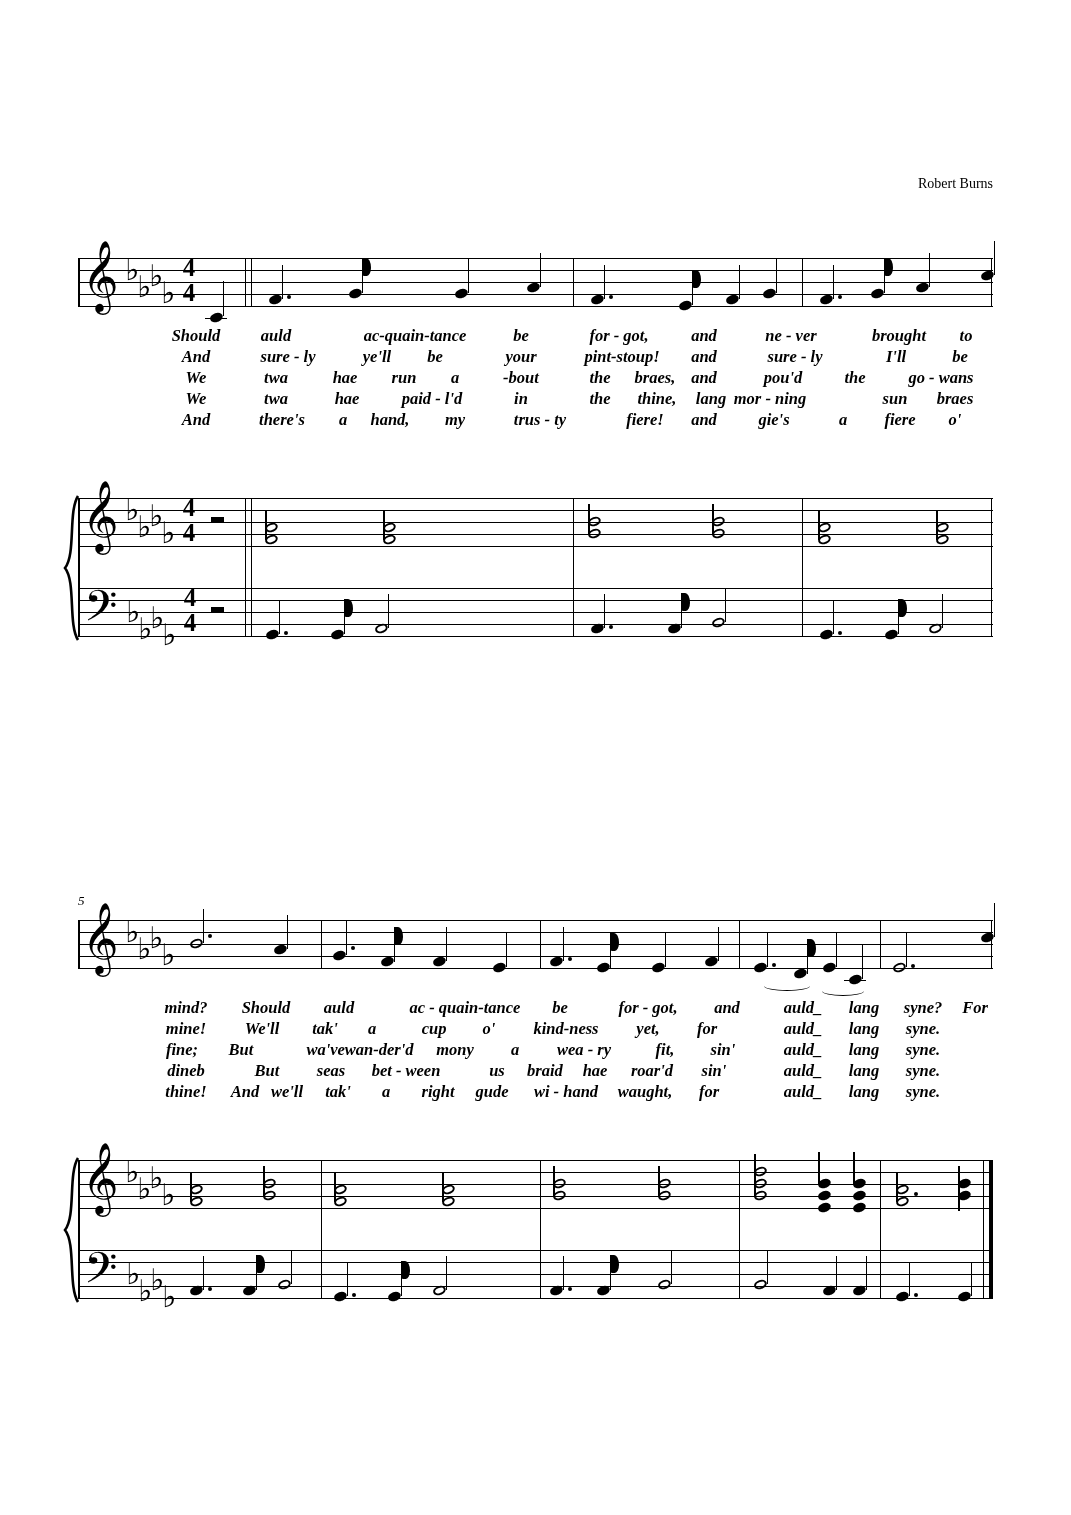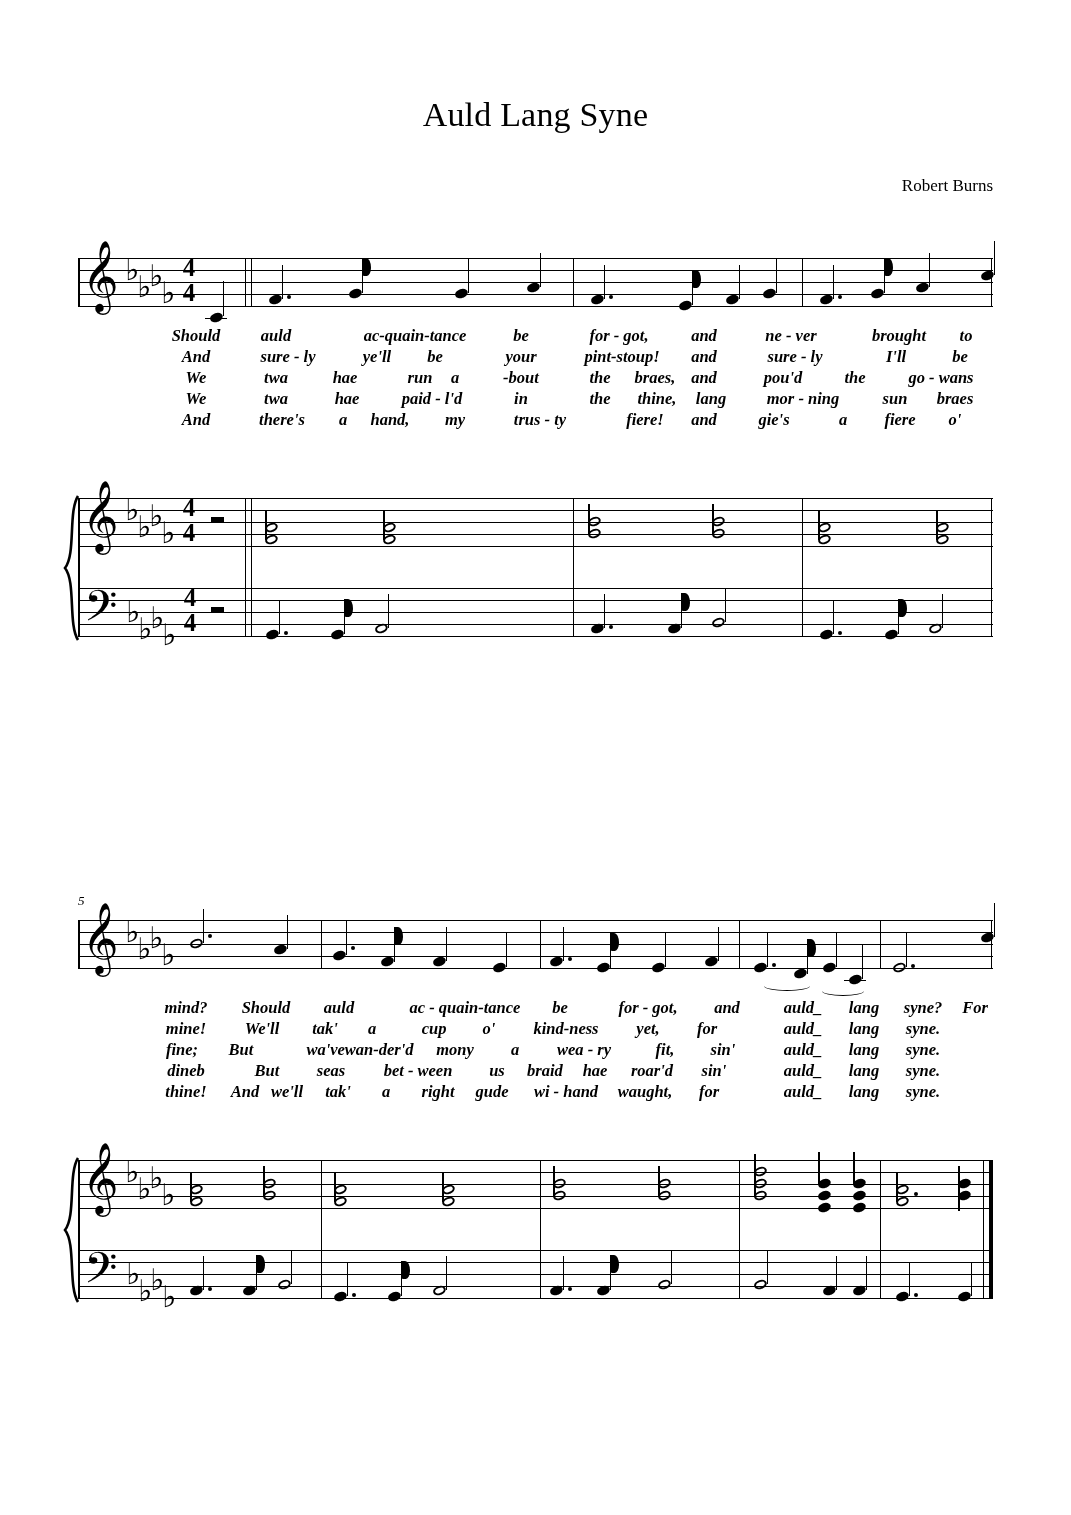--- a/index.html
+++ b/index.html
@@ -28,21 +28,21 @@
     width: 1071px;
     text-align: center;
     font-size: 34px;
     font-family: "Liberation Serif", serif;
     letter-spacing: 0.2px;
   }
   .composer {
     position: absolute;
     top: 176px;
     right: 78px;
-    font-size: 17px;
+    font-size: 14px;
     font-family: "Liberation Serif", serif;
   }
   .measure-number {
     position: absolute;
     font-size: 13px;
     font-style: italic;
     font-family: "Liberation Serif", serif;
   }
 
   
@@ -175,21 +175,20 @@
     position: absolute;
     transform: translateX(-50%);
     white-space: nowrap;
   }
 </style>
 </head>
 <body>
 
 <div class="page">
 
-  <div class="title">Auld Lang Syne</div>
   <div class="composer">Robert Burns</div>
 
   <div class="system" style="left:78px; top:258px; width:915px; height:400px;">
 
     <div class="staff" style="top:0; width:915px; height:50px;">
       <div class="line" style="top:0px; width:915px;"></div>
       <div class="line" style="top:12px; width:915px;"></div>
       <div class="line" style="top:24px; width:915px;"></div>
       <div class="line" style="top:36px; width:915px;"></div>
       <div class="line" style="top:48px; width:915px;"></div>
@@ -283,40 +282,40 @@
         <span class="lyric-syll" style="left:544px;">pint-stoup!</span>
         <span class="lyric-syll" style="left:626px;">and</span>
         <span class="lyric-syll" style="left:717px;">sure - ly</span>
         <span class="lyric-syll" style="left:818px;">I'll</span>
         <span class="lyric-syll" style="left:882px;">be</span>
       </div>
       <div class="lyric-line" style="top:42px;">
         <span class="lyric-syll" style="left:118px;">We</span>
         <span class="lyric-syll" style="left:198px;">twa</span>
         <span class="lyric-syll" style="left:267px;">hae</span>
-        <span class="lyric-syll" style="left:326px;margin-left:16px;">run</span>
+        <span class="lyric-syll" style="left:326px;">run</span>
         <span class="lyric-syll" style="left:377px;">a</span>
         <span class="lyric-syll" style="left:443px;">-bout</span>
         <span class="lyric-syll" style="left:522px;">the</span>
         <span class="lyric-syll" style="left:577px;">braes,</span>
         <span class="lyric-syll" style="left:626px;">and</span>
         <span class="lyric-syll" style="left:705px;">pou'd</span>
         <span class="lyric-syll" style="left:777px;">the</span>
         <span class="lyric-syll" style="left:863px;">go - wans</span>
       </div>
       <div class="lyric-line" style="top:63px;">
         <span class="lyric-syll" style="left:118px;">We</span>
         <span class="lyric-syll" style="left:198px;">twa</span>
         <span class="lyric-syll" style="left:269px;">hae</span>
         <span class="lyric-syll" style="left:354px;">paid - l'd</span>
         <span class="lyric-syll" style="left:443px;">in</span>
         <span class="lyric-syll" style="left:522px;">the</span>
         <span class="lyric-syll" style="left:579px;">thine,</span>
         <span class="lyric-syll" style="left:633px;">lang</span>
-        <span class="lyric-syll" style="left:725px;">mor - ning</span>
+        <span class="lyric-syll" style="left:692px;">mor - ning</span>
         <span class="lyric-syll" style="left:817px;">sun</span>
         <span class="lyric-syll" style="left:877px;">braes</span>
       </div>
       <div class="lyric-line" style="top:84px;">
         <span class="lyric-syll" style="left:118px;">And</span>
         <span class="lyric-syll" style="left:204px;">there's</span>
         <span class="lyric-syll" style="left:265px;">a</span>
         <span class="lyric-syll" style="left:312px;">hand,</span>
         <span class="lyric-syll" style="left:377px;">my</span>
         <span class="lyric-syll" style="left:462px;">trus - ty</span>
@@ -561,21 +560,21 @@
         <span class="lyric-syll" style="left:587px;">fit,</span>
         <span class="lyric-syll" style="left:645px;">sin'</span>
         <span class="lyric-syll" style="left:725px;">auld_</span>
         <span class="lyric-syll" style="left:786px;">lang</span>
         <span class="lyric-syll" style="left:845px;">syne.</span>
       </div>
       <div class="lyric-line" style="top:63px;">
         <span class="lyric-syll" style="left:108px;">dineb</span>
         <span class="lyric-syll" style="left:189px;">But</span>
         <span class="lyric-syll" style="left:253px;">seas</span>
-        <span class="lyric-syll" style="left:340px;">bet - ween</span>
+        <span class="lyric-syll" style="left:328px;">bet - ween</span>
         <span class="lyric-syll" style="left:419px;">us</span>
         <span class="lyric-syll" style="left:467px;">braid</span>
         <span class="lyric-syll" style="left:517px;">hae</span>
         <span class="lyric-syll" style="left:574px;">roar'd</span>
         <span class="lyric-syll" style="left:636px;">sin'</span>
         <span class="lyric-syll" style="left:725px;">auld_</span>
         <span class="lyric-syll" style="left:786px;">lang</span>
         <span class="lyric-syll" style="left:845px;">syne.</span>
       </div>
       <div class="lyric-line" style="top:84px;">

